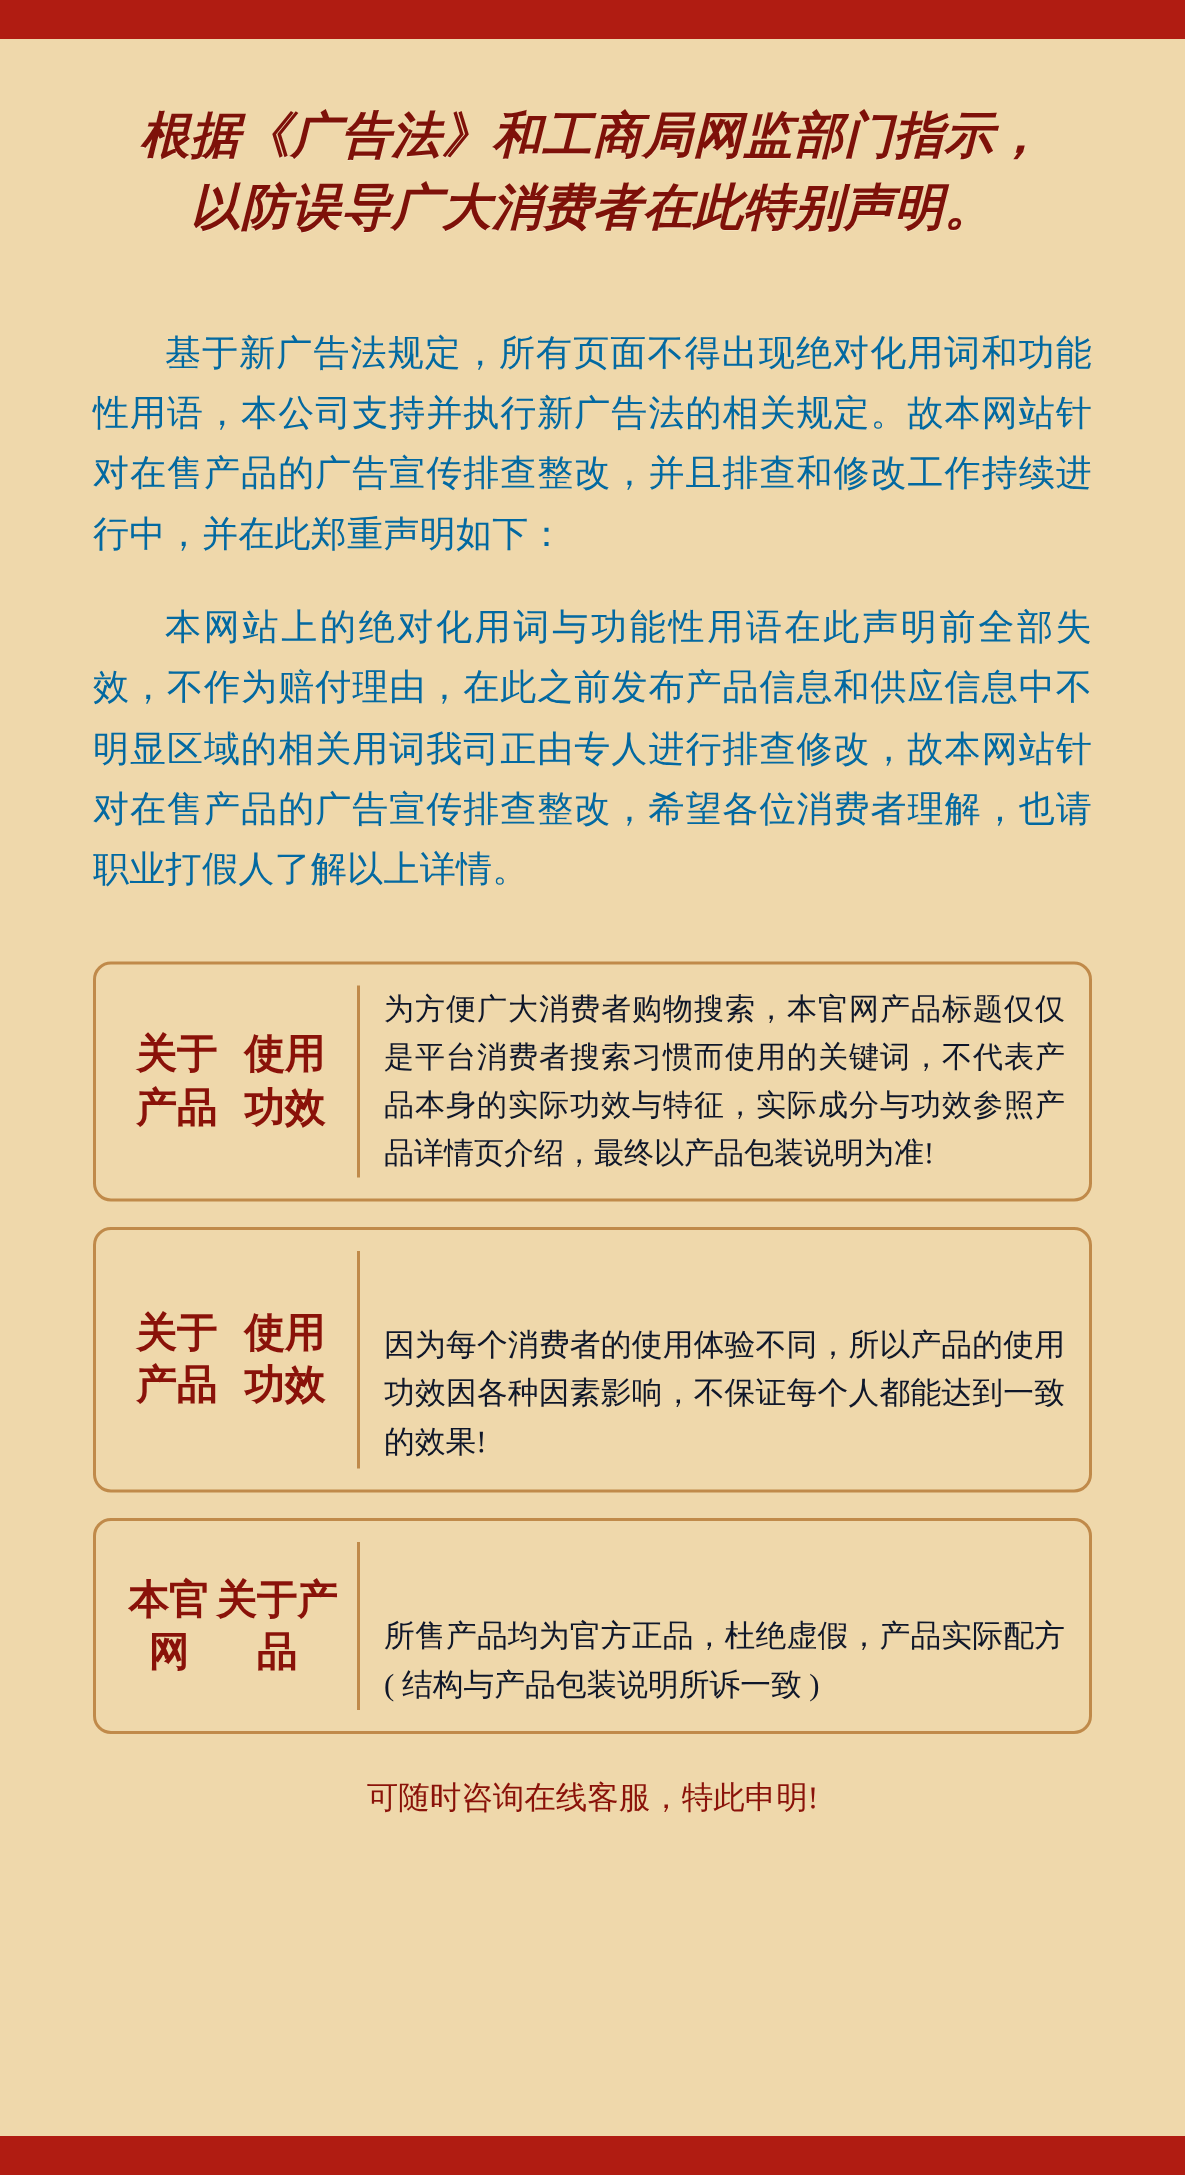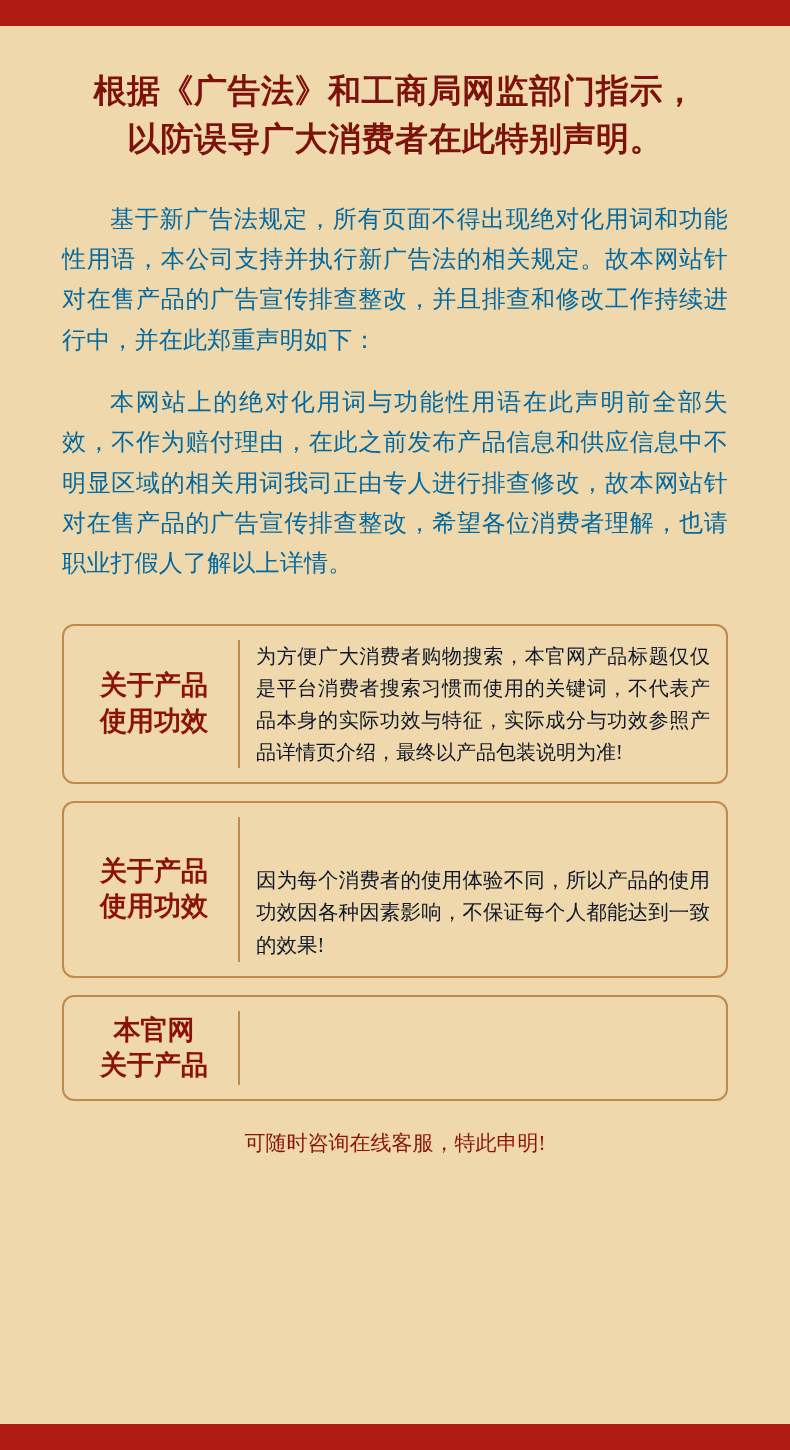--- a/index.html
+++ b/index.html
@@ -42,22 +42,23 @@
     display: flex;
     flex-direction: column;
   }
   .headline {
     text-align: center;
     font-size: 33px;
     font-weight: bold;
     line-height: 1.45;
     color: #7e1109;
     letter-spacing: 0.5px;
-    margin: 0 0 13px 0;
+    margin: 0 0 30px 0;
     text-shadow: 0 1px 0 rgba(255,255,255,0.25);
+    font-style: italic;
   }
   .headline .l2 {
     display: block;
   }
   .para {
     font-size: 24px;
     line-height: 1.68;
     color: #0369a1;
     text-indent: 2em;
     margin: 22px 0 0 0;
@@ -75,21 +76,21 @@
     border-radius: 12px;
     display: flex;
     align-items: stretch;
     padding: 14px 16px 14px 6px;
     box-sizing: border-box;
     background: transparent;
   }
   .card-title {
     flex: 0 0 170px;
     display: flex;
-    flex-direction: column;
+    flex-direction: row;
     align-items: center;
     justify-content: center;
     font-size: 27px;
     font-weight: bold;
     line-height: 1.3;
     color: #8a1209;
     border-right: 2px solid #c08a4a;
     padding: 2px 12px;
     box-sizing: border-box;
     text-align: center;
@@ -154,20 +155,21 @@
           <span>使用功效</span>
         </div>
         <div class="card-body">因为每个消费者的使用体验不同，所以产品的使用功效因各种因素影响，不保证每个人都能达到一致的效果!</div>
       </div>
 
       <div class="card card-3">
         <div class="card-title">
           <span>本官网</span>
           <span>关于产品</span>
         </div>
+        <div class="card-body">所售产品均为官方正品，杜绝虚假，产品实际配方( 结构与产品包装说明所诉一致 )</div>
       </div>
 
     </div>
 
     <div class="footer">
       <span>可随时咨询在线客服，特此申明!</span>
     </div>
 
   </div>
 

